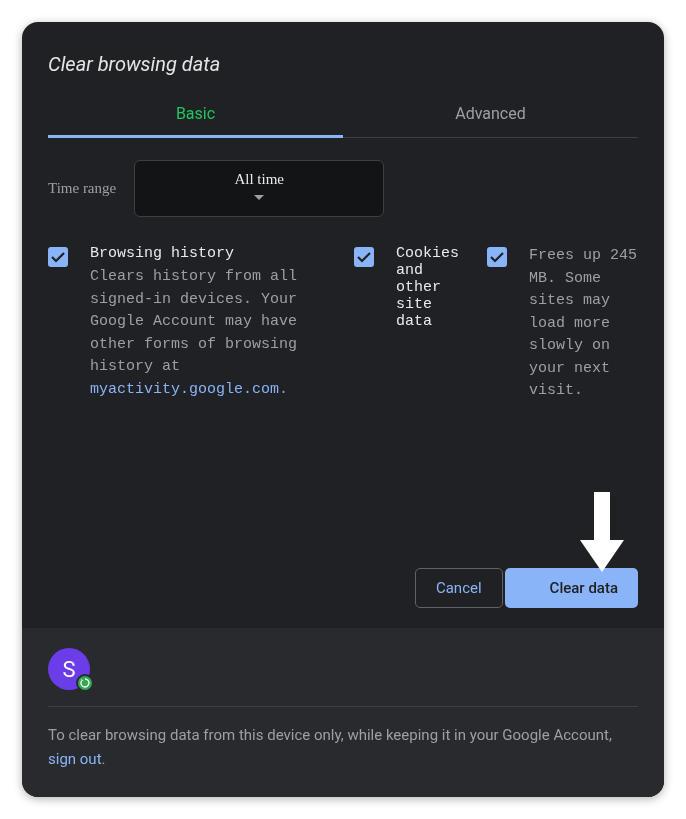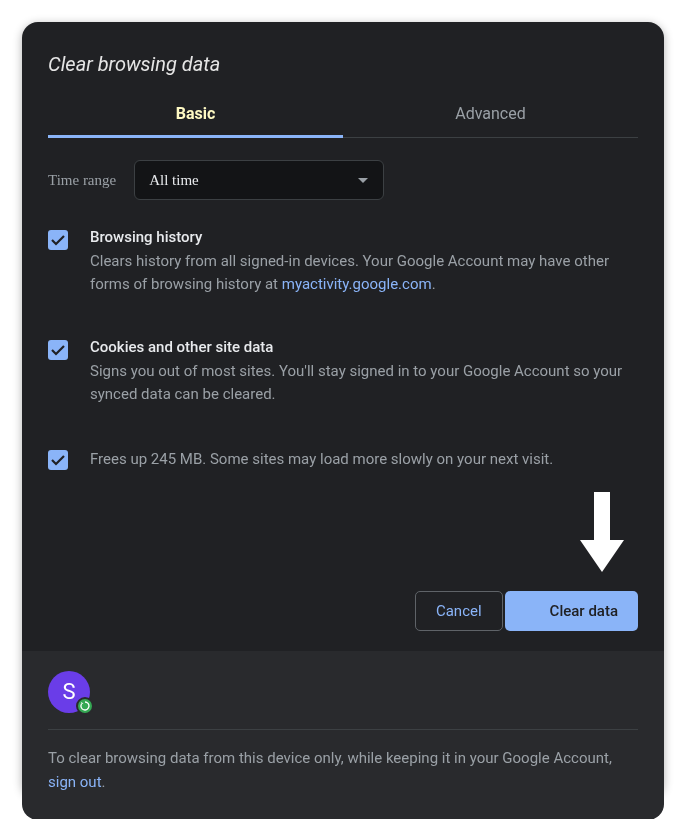--- a/index.html
+++ b/index.html
@@ -37,22 +37,22 @@
     .tab {
       flex: 1;
       text-align: center;
       padding: 14px 0;
       font-size: 16px;
       color: #9aa0a6;
       cursor: pointer;
       position: relative;
     }
     .tab.active {
-      color: #fef9c3;
-      font-weight: 700;
+      color: #22c55e;
+      font-weight: 400;
     }
     .tab.active::after {
       content: '';
       position: absolute;
       bottom: -1px;
       left: 0; right: 0;
       height: 3px;
       background: #8ab4f8;
     }
     .time-row {
@@ -69,33 +69,34 @@
     .dropdown {
       background: #131416;
       border: 1px solid #3c4043;
       border-radius: 6px;
       padding: 10px 14px;
       display: flex;
       align-items: center;
       justify-content: space-between;
       width: 250px;
       cursor: pointer;
+      flex-direction: column;
     }
     .dropdown-text {
       color: #e8eaed;
       font-size: 15px;
     }
     .chevron {
       color: #9aa0a6;
     }
     .options {
       display: flex;
-      flex-direction: column;
-      gap: 43px;
+      gap: 28px;
       padding-top: 6px;
+      font-family: Liberation Mono, monospace;
     }
     .option {
       display: flex;
       gap: 22px;
       align-items: flex-start;
     }
     .checkbox {
       width: 20px;
       height: 20px;
       background: #8ab4f8;
@@ -242,21 +243,20 @@
     </div>
 
     <div class="option">
       <div class="checkbox">
         <svg width="14" height="11" viewBox="0 0 14 11">
             <path d="M1 5 L5 9 L13 1" stroke="#202124" stroke-width="2.2" fill="none"></path>
           </svg>
       </div>
       <div class="option-text">
         <div class="option-title">Cookies and other site data</div>
-        <div class="option-desc">Signs you out of most sites. You'll stay signed in to your Google Account so your synced data can be cleared.</div>
       </div>
     </div>
 
     <div class="option">
       <div class="checkbox">
         <svg width="14" height="11" viewBox="0 0 14 11">
             <path d="M1 5 L5 9 L13 1" stroke="#202124" stroke-width="2.2" fill="none"></path>
           </svg>
       </div>
       <div class="option-text">

